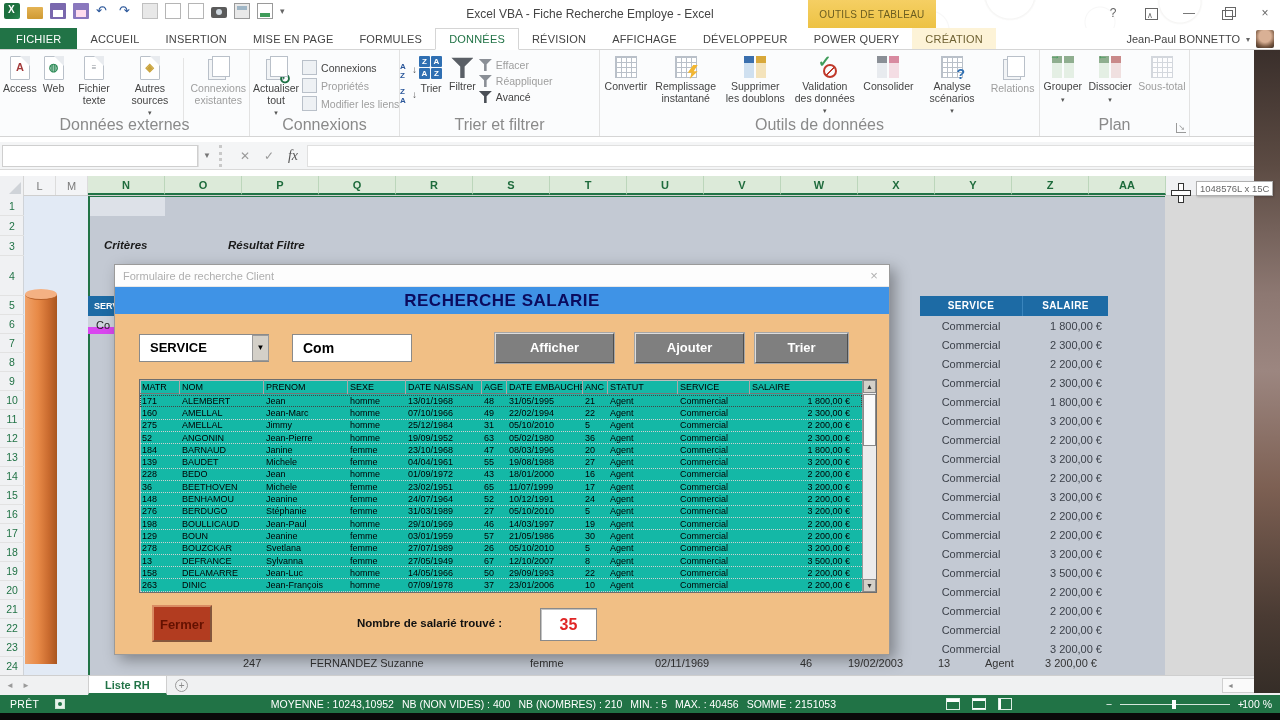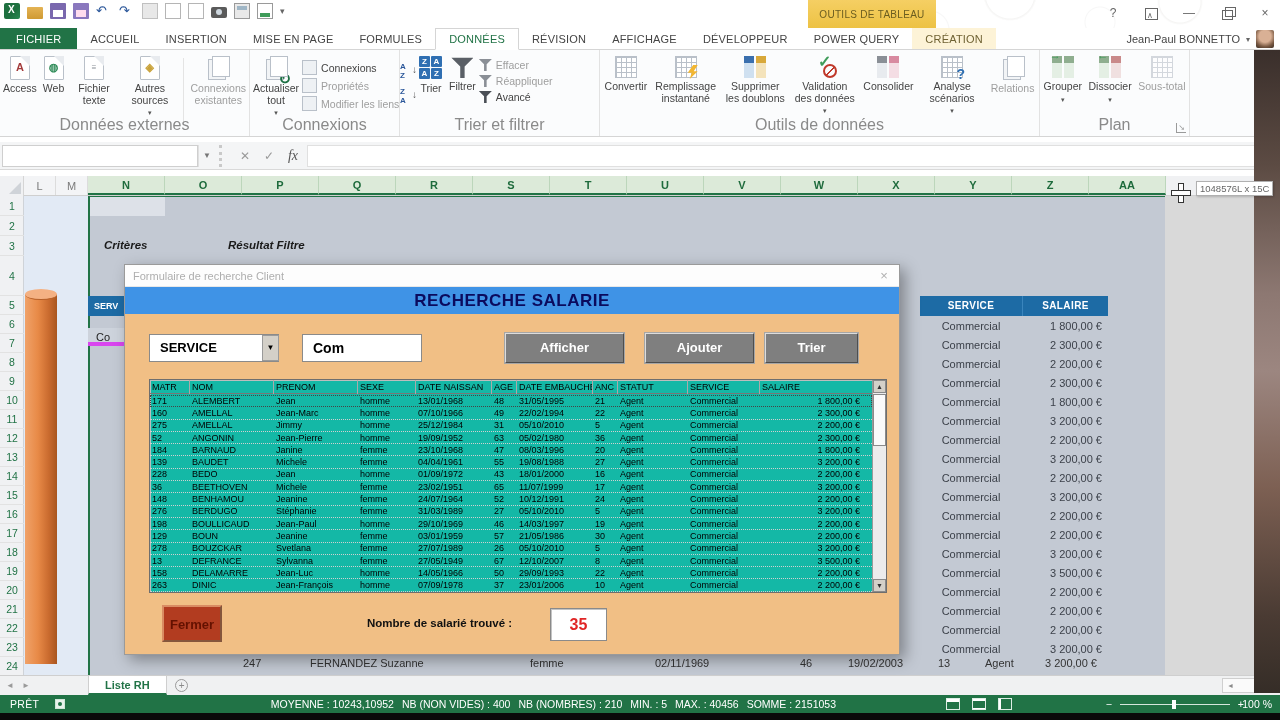--- a/index.html
+++ b/index.html
@@ -118,35 +118,35 @@
 .rn{width:24px;text-align:center;color:#217346;font-size:10.5px;display:flex;align-items:center;justify-content:center;border-bottom:1px solid #e2e2e2;height:19px}
 .rn:nth-of-type(-n+3){height:20px}
 .rn:nth-of-type(4){height:40px}
 .bg-lm{position:absolute;left:24px;top:0;width:64px;height:479px;background:#e2eaf5}
 .bg-sel{position:absolute;left:88px;top:0;width:1077px;height:479px;background:#c3c9d3;border-left:2px solid #217346;border-top:1px solid #217346}
 .bg-right{position:absolute;left:1165px;top:0;width:97px;height:479px;background:#d9d9d9}
 .activecell{position:absolute;left:90px;top:1px;width:75px;height:19px;background:#dde1e8}
 .lab-criteres{position:absolute;left:104px;top:43px;font-weight:bold;font-style:italic;color:#1a1a1a;font-size:11.5px}
 .lab-resultat{position:absolute;left:228px;top:43px;font-weight:bold;font-style:italic;color:#1a1a1a;font-size:11.5px}
 .hdr-sliver{position:absolute;left:88px;top:100px;width:40px;height:20px;background:#1d6ba5;color:#fff;font-weight:bold;font-size:9px;line-height:20px;padding-left:6px;overflow:hidden}
-.co-sliver{position:absolute;left:88px;top:132px;width:40px;height:18px;background:#cdd3dc;color:#222;font-size:11px;line-height:19px;padding-left:8px;border-bottom:4px solid #d946ef}
+.co-sliver{position:absolute;left:88px;top:120px;width:40px;height:18px;background:#cdd3dc;color:#222;font-size:11px;line-height:19px;padding-left:8px;border-bottom:7px solid #d946ef}
 .tblhead{position:absolute;top:100px;height:20px;background:#1d6ba5;color:#fff;font-weight:bold;font-size:10px;text-align:center;line-height:20px;letter-spacing:.4px}
 .th-service{left:920px;width:102px}
 .th-salaire{left:1022px;width:86px;border-left:1px solid #3a85bd}
 .tblrows{position:absolute;left:920px;top:120px;width:188px}
 .trow{display:flex;height:19px;align-items:center;color:#3c414a;font-size:11px}
 .tc-service{width:102px;text-align:center}
 .tc-salaire{width:86px;text-align:right;padding-right:6px}
 .cyl{position:absolute;left:25px;top:98px;width:32px;height:370px;background:linear-gradient(90deg,#f0a269,#e88a47 40%,#c96a2e 75%,#a9561f)}
 .cyl::before{content:"";position:absolute;left:0;top:-5px;width:32px;height:10px;border-radius:50%;background:#f4b183;border-bottom:1px solid #b55f28}
 .partialrow{position:absolute;left:0;top:461px;width:1160px;height:18px;color:#333;font-size:11px}
 .partialrow span{position:absolute;white-space:nowrap}
 
 
-.uform{position:absolute;left:124px;top:264px;width:776px;height:391px;background:#f1bf85;border:1px solid #9a9a9a;box-shadow:5px 5px 14px rgba(0,0,0,.35);z-index:50}
+.uform{position:absolute;left:114px;top:264px;width:776px;height:391px;background:#f1bf85;border:1px solid #9a9a9a;box-shadow:5px 5px 14px rgba(0,0,0,.35);z-index:50}
 .uf-titlebar{position:absolute;left:0;top:0;width:100%;height:22px;background:#fdfdfd;border-bottom:1px solid #e8e8e8;color:#aeaeae;font-size:11px;line-height:22px;padding-left:8px}
 .uf-close{position:absolute;right:7px;top:3px;width:16px;height:16px;color:#b0b0b0;font-size:13px;text-align:center;line-height:16px}
 .uf-header{position:absolute;left:0;top:22px;width:100%;height:27px;background:#3f93e6;color:#0b0b5e;font-weight:bold;font-size:17px;text-align:center;line-height:27px;letter-spacing:.5px}
 .uf-combo{position:absolute;left:24px;top:69px;width:130px;height:28px;background:#fff;border:1px solid #8a8a8a;font-weight:bold;font-size:13px;color:#000;line-height:26px;padding-left:10px}
 .uf-text{position:absolute;left:177px;top:69px;width:120px;height:28px;background:#fff;border:1px solid #8a8a8a;font-weight:bold;font-size:14px;color:#000;line-height:26px;padding-left:10px}
 .uf-btn{position:absolute;top:68px;height:30px;background:#7f7f7f;color:#fff;font-weight:bold;font-size:13px;text-align:center;line-height:28px;border:1px solid;border-color:#dcdcdc #4e4e4e #4e4e4e #dcdcdc;box-shadow:0 0 0 1px #a6a6a6}
 .btn-afficher{left:380px;width:119px}
 .btn-ajouter{left:520px;width:109px}
 .btn-trier{left:640px;width:93px}
 .lbox{position:absolute;left:24px;top:114px;width:738px;height:214px;background:#14b8a6;border:1px solid #6e6e6e;box-shadow:inset 1px 1px 0 #bdbdbd;font-size:9px;color:#000}
@@ -226,20 +226,21 @@
       <span class="qi qi-arrow">↶</span>
       <span class="qi qi-arrow">↷</span>
       <span class="qi qi-box"></span>
       <span class="qi qi-doc"></span>
       <span class="qi qi-doc"></span>
       <span class="qi qi-cam"></span>
       <span class="qi qi-calc"></span>
       <span class="qi qi-flow"></span>
       <span class="qat-caret">▾</span>
     </div>
+    <div class="win-title">Excel VBA - Fiche Recherche Employe - Excel</div>
     <div class="ctx-strip">OUTILS DE TABLEAU</div>
     <div class="winctl">
       <span class="wc">?</span>
       <span class="wc wc-ribbon"></span>
       <span class="wc">—</span>
       <span class="wc wc-restore"></span>
       <span class="wc">×</span>
     </div>
   </div>
 

